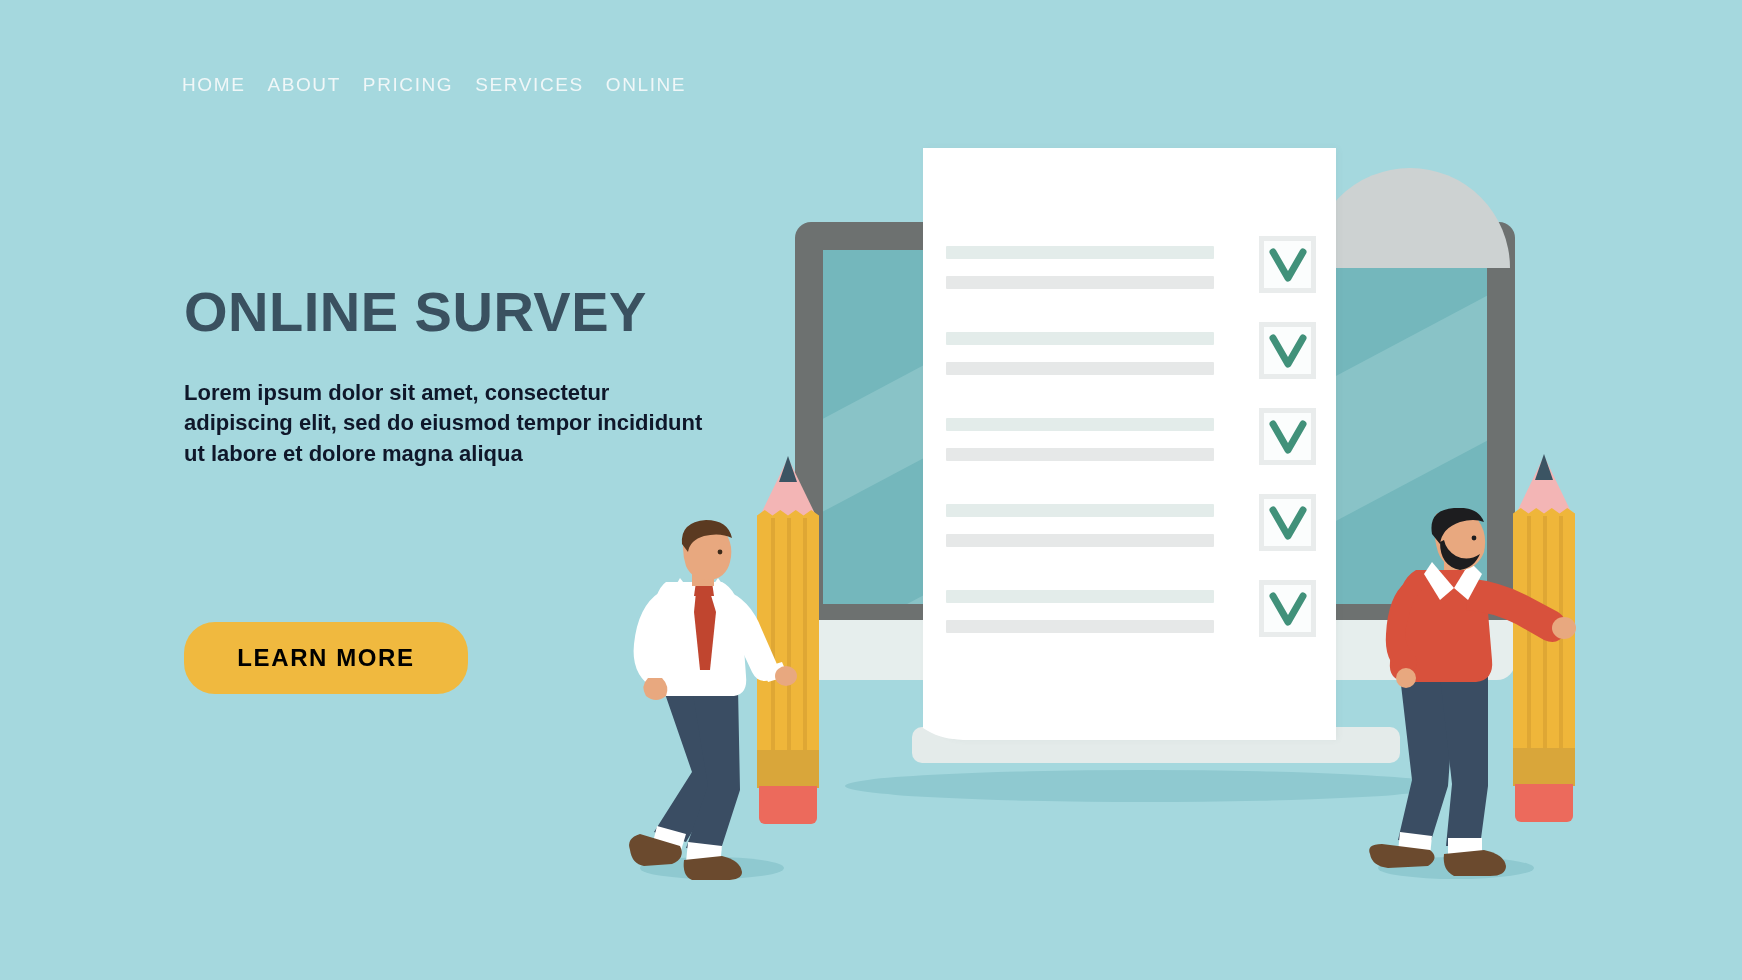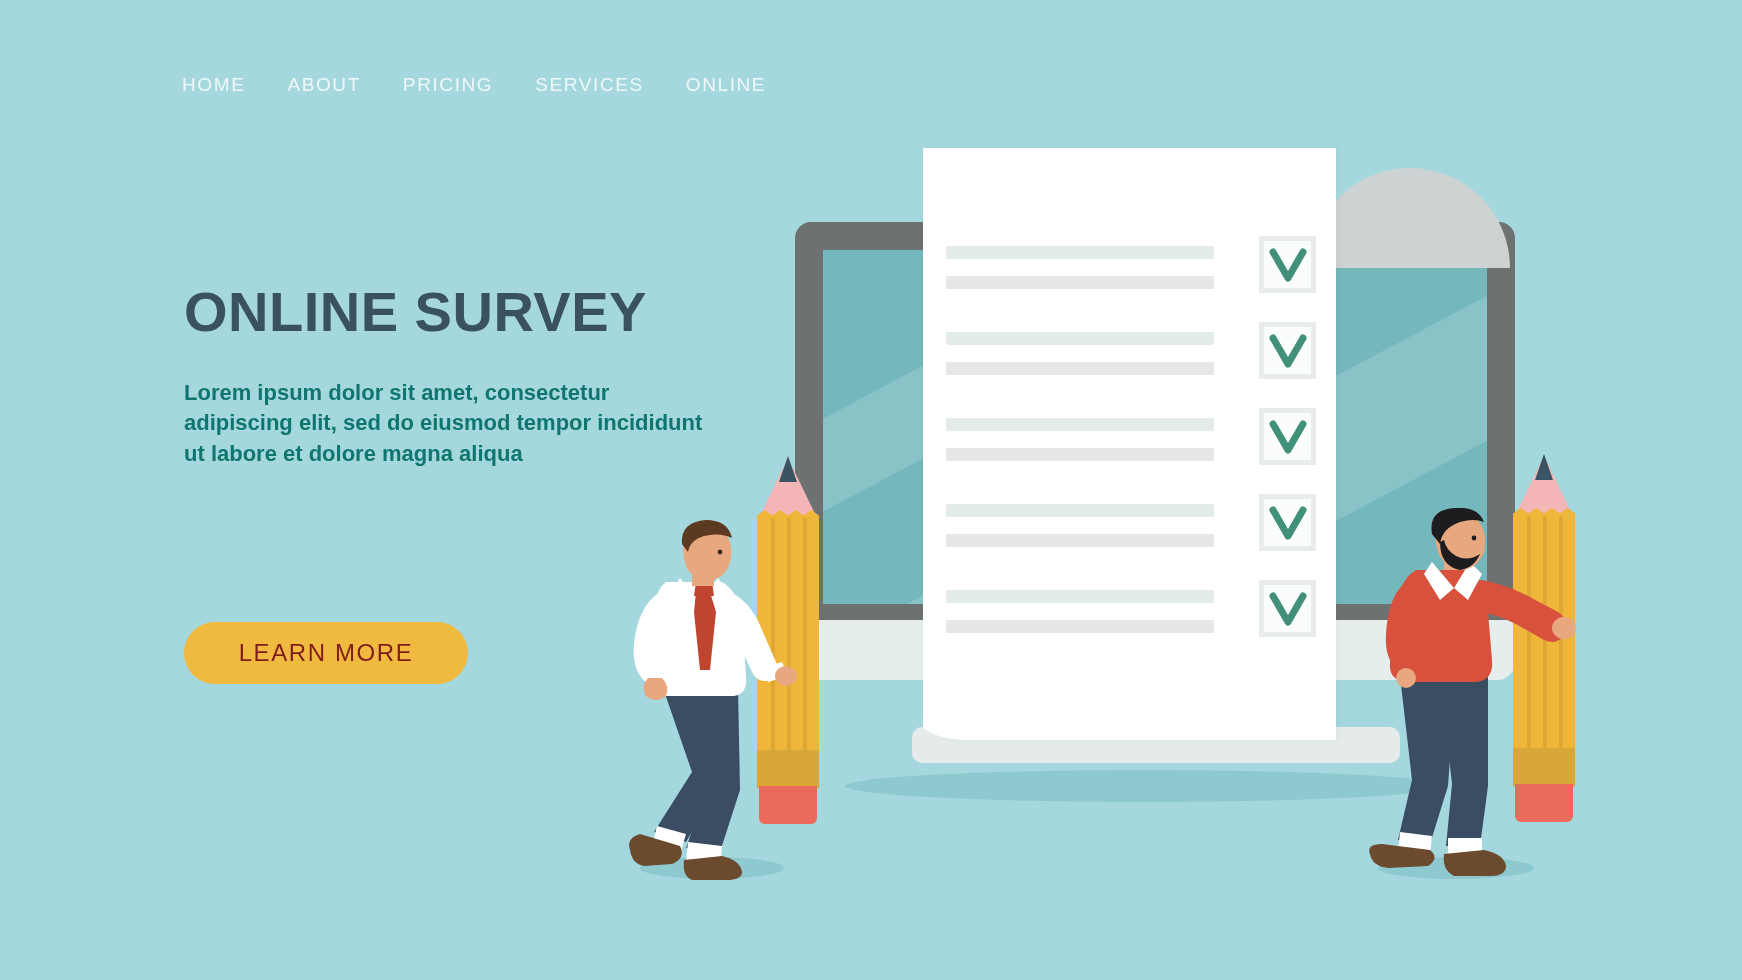--- a/index.html
+++ b/index.html
@@ -7,46 +7,46 @@
   body {
     background:#a5d8de;
     font-family:"Liberation Sans", sans-serif;
     position:relative;
   }
   .stage { position:absolute; inset:0; }
 
   
   .nav {
     position:absolute; left:182px; top:74px;
-    display:flex; gap:42px;
+    display:flex; gap:22px;
     z-index:40;
   }
   .nav a {
     color:#f0f7f8; font-size:19px; letter-spacing:1.6px;
     text-decoration:none; font-weight:400; white-space:nowrap;
   }
 
   
   .copy { position:absolute; left:184px; top:258px; width:560px; z-index:40; }
   .eyebrow { color:#eef6f7; font-size:17px; letter-spacing:2.2px; }
   .headline {
     margin-top:26px;
     color:#3a5160; font-size:56px; font-weight:700; letter-spacing:0.5px;
     line-height:1;
   }
   .lede {
     margin-top:38px;
-    color:#0f766e; font-size:22px; font-weight:700; line-height:1.38;
+    color:#0f172a; font-size:22px; font-weight:700; line-height:1.38;
     width:520px;
   }
   .cta {
     position:absolute; left:184px; top:622px;
-    width:284px; height:62px; border-radius:31px;
+    width:284px; height:72px; border-radius:31px;
     background:#f0b93f; border:none; cursor:pointer;
-    color:#7f1d1d; font-size:24px; font-weight:400; letter-spacing:1.6px;
+    color:#000000; font-size:24px; font-weight:700; letter-spacing:1.6px;
     font-family:"Liberation Sans", sans-serif;
     z-index:40;
   }
 
   
   .floor-shadow {
     position:absolute; left:845px; top:770px;
     width:600px; height:32px; border-radius:50%;
     background:#8fc9d0; z-index:2;
   }

